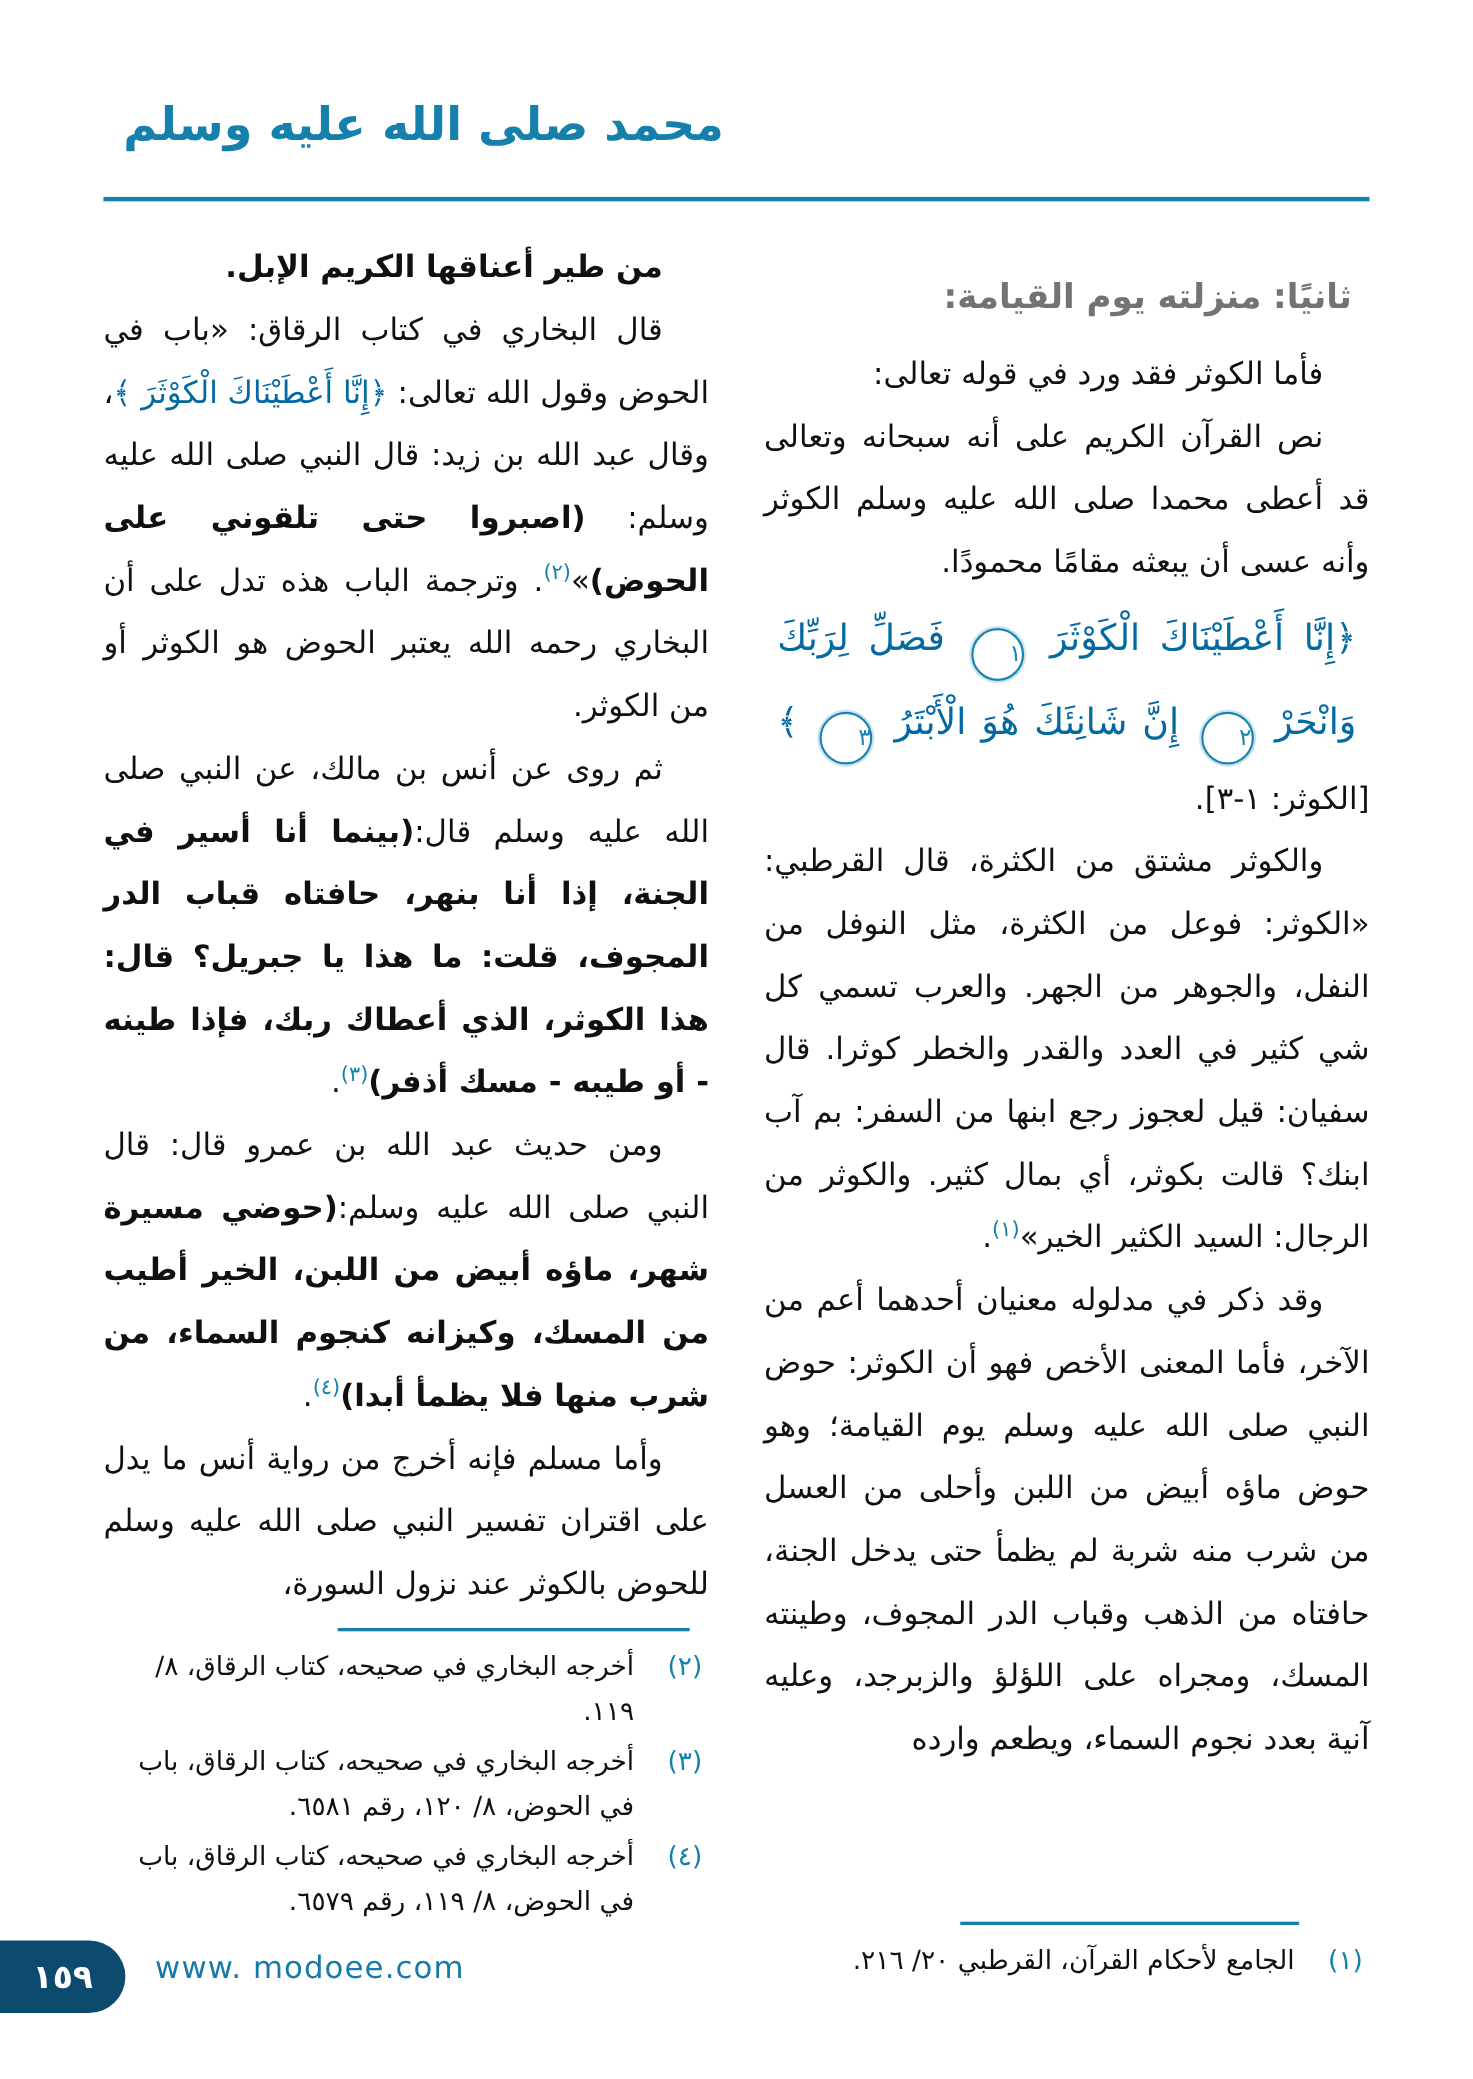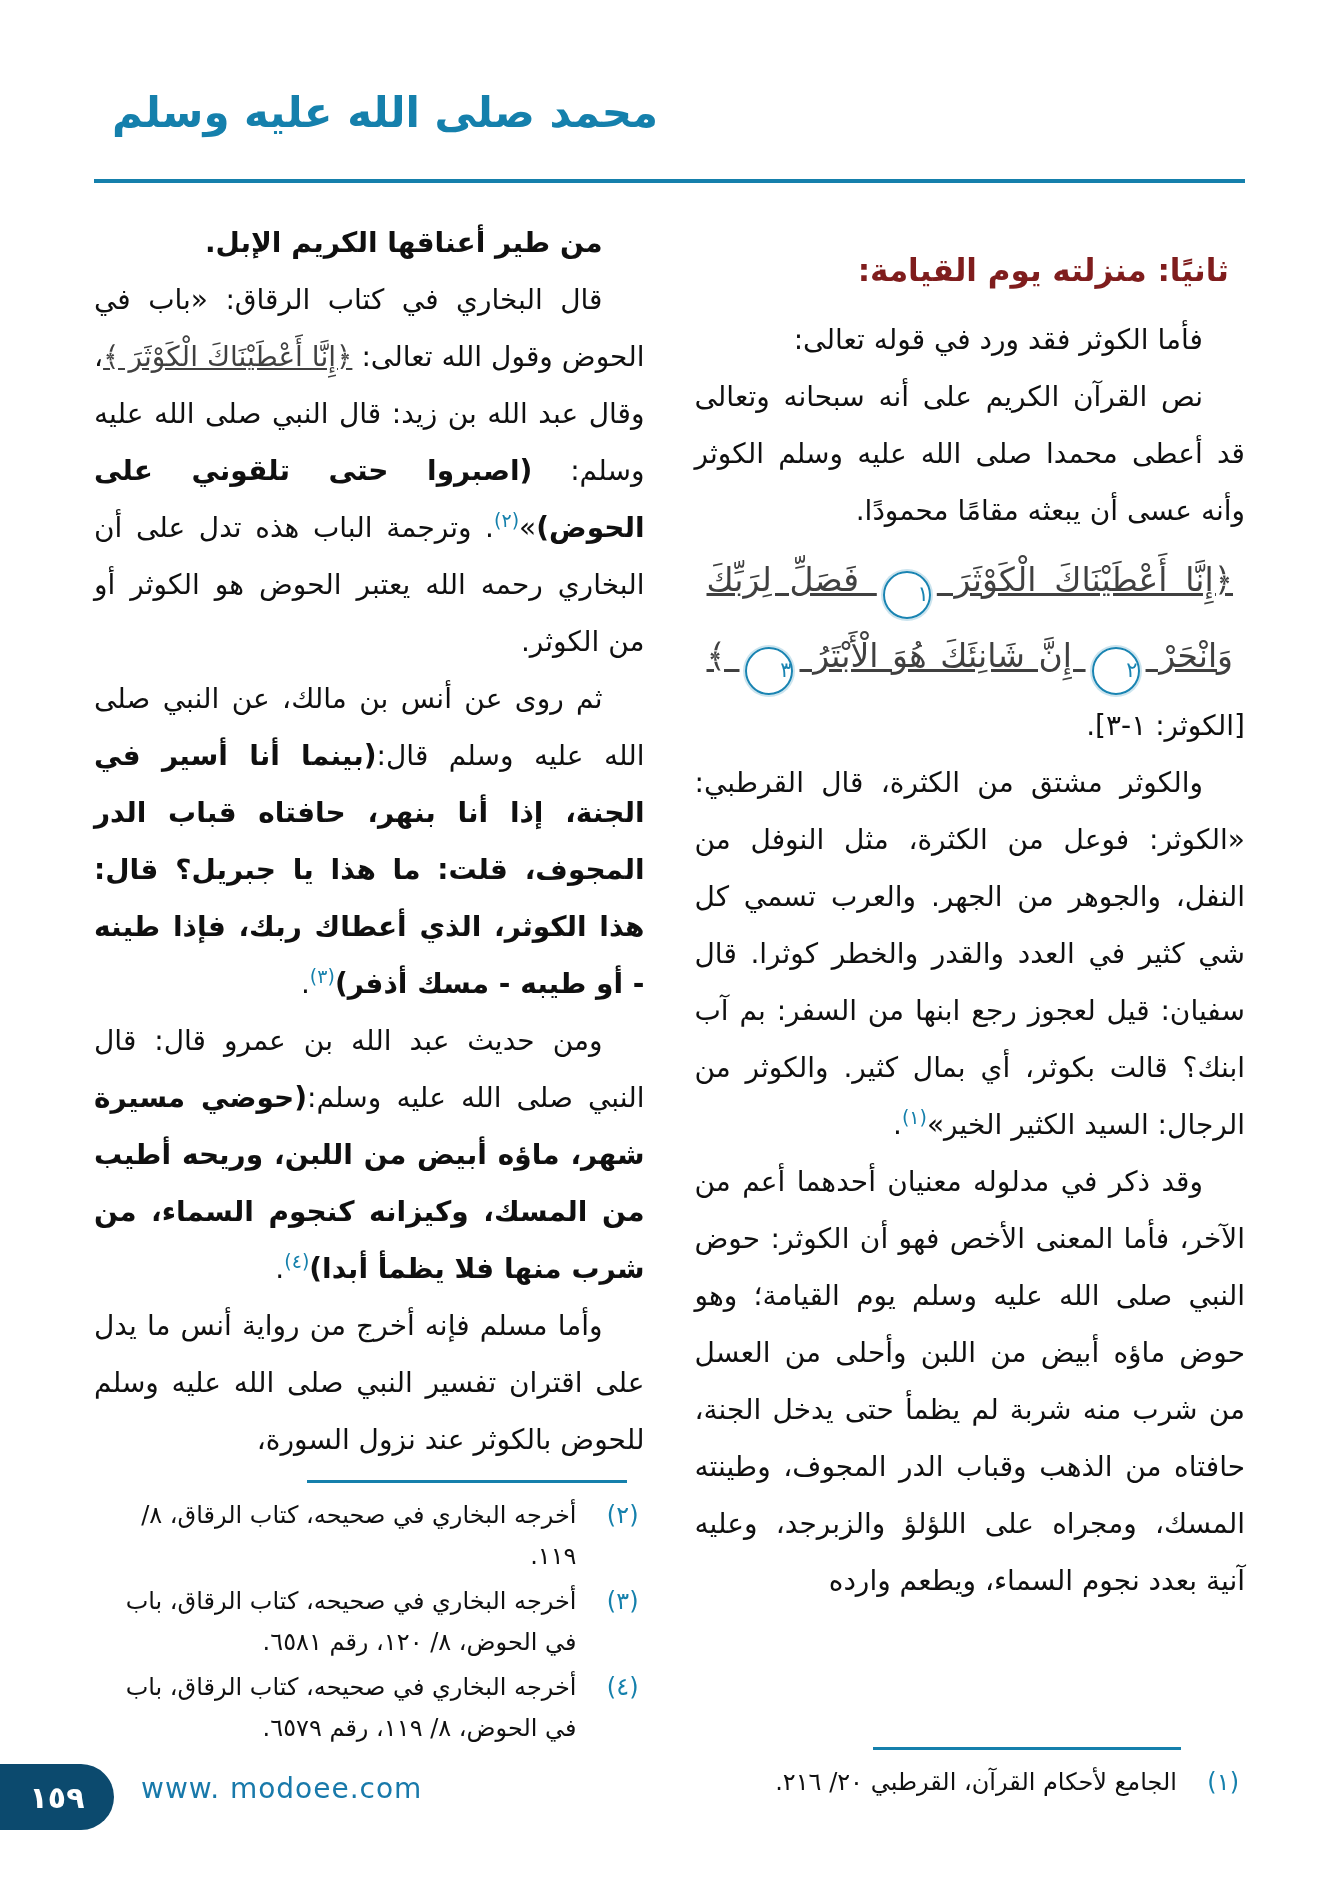--- a/index.html
+++ b/index.html
@@ -25,31 +25,31 @@
     width:1151px;height:4px;background:#1580AC;
   }
   
   .body{
     position:absolute;top:214px;left:94px;
     width:1151px;height:1593px;
     display:flex;gap:50px;
   }
   .column{flex:1 1 0;display:flex;flex-direction:column;min-width:0;}
   .heading{
-    color:#7f1d1d;font-weight:bold;
+    color:#737373;font-weight:bold;
     font-size:31px;line-height:57px;
     margin:28px 0 12px;text-indent:16px;
   }
   .para{
     margin:0;font-size:28px;line-height:57px;
     text-align:justify;text-indent:42px;
   }
   .para.noindent{text-indent:0;}
   .seg-b{font-weight:bold;}
-  .seg-q{color:#404040;text-decoration:underline;}
+  .seg-q{color:#0369a1;}
   .seg-fm{
     color:#1580AC;font-size:19px;
     vertical-align:super;line-height:0;font-weight:normal;
   }
   .quran-block{
     color:#1984B2;font-size:33px;line-height:74px;
     text-align:justify;text-align-last:justify;
     margin:4px 12px 2px;text-indent:0;
   }
   .ayah{
@@ -110,21 +110,21 @@
       <div class="footnotes fn-right">
           <div class="footnote"><span class="fn-marker">(١)</span><span>الجامع لأحكام القرآن، القرطبي ٢٠/ ٢١٦.</span></div>
         </div>
     </section>
 
     <section class="column">
       <div class="col-main">
           <p class="para"><span class="seg-b">من طير أعناقها الكريم الإبل.</span></p>
           <p class="para"><span>قال البخاري في كتاب الرقاق: «باب في الحوض وقول الله تعالى: </span><span class="seg-q">﴿إِنَّا أَعْطَيْنَاكَ الْكَوْثَرَ ﴾</span><span>، وقال عبد الله بن زيد: قال النبي صلى الله عليه وسلم: </span><span class="seg-b">(اصبروا حتى تلقوني على الحوض)</span><span>»</span><span class="seg-fm">(٢)</span><span>. وترجمة الباب هذه تدل على أن البخاري رحمه الله يعتبر الحوض هو الكوثر أو من الكوثر.</span></p>
           <p class="para"><span>ثم روى عن أنس بن مالك، عن النبي صلى الله عليه وسلم قال:</span><span class="seg-b">(بينما أنا أسير في الجنة، إذا أنا بنهر، حافتاه قباب الدر المجوف، قلت: ما هذا يا جبريل؟ قال: هذا الكوثر، الذي أعطاك ربك، فإذا طينه - أو طيبه - مسك أذفر)</span><span class="seg-fm">(٣)</span><span>.</span></p>
-          <p class="para"><span>ومن حديث عبد الله بن عمرو قال: قال النبي صلى الله عليه وسلم:</span><span class="seg-b">(حوضي مسيرة شهر، ماؤه أبيض من اللبن، وريحه أطيب من المسك، وكيزانه كنجوم السماء، من شرب منها فلا يظمأ أبدا)</span><span class="seg-fm">(٤)</span><span>.</span></p>
+          <p class="para"><span>ومن حديث عبد الله بن عمرو قال: قال النبي صلى الله عليه وسلم:</span><span class="seg-b">(حوضي مسيرة شهر، ماؤه أبيض من اللبن، الخير أطيب من المسك، وكيزانه كنجوم السماء، من شرب منها فلا يظمأ أبدا)</span><span class="seg-fm">(٤)</span><span>.</span></p>
           <p class="para"><span>وأما مسلم فإنه أخرج من رواية أنس ما يدل على اقتران تفسير النبي صلى الله عليه وسلم للحوض بالكوثر عند نزول السورة،</span></p>
         </div>
       <div class="footnotes fn-left">
           <div class="footnote"><span class="fn-marker">(٢)</span><span>أخرجه البخاري في صحيحه، كتاب الرقاق، ٨/ ١١٩.</span></div>
           <div class="footnote"><span class="fn-marker">(٣)</span><span>أخرجه البخاري في صحيحه، كتاب الرقاق، باب في الحوض، ٨/ ١٢٠، رقم ٦٥٨١.</span></div>
           <div class="footnote"><span class="fn-marker">(٤)</span><span>أخرجه البخاري في صحيحه، كتاب الرقاق، باب في الحوض، ٨/ ١١٩، رقم ٦٥٧٩.</span></div>
         </div>
     </section>
   </div>
 

